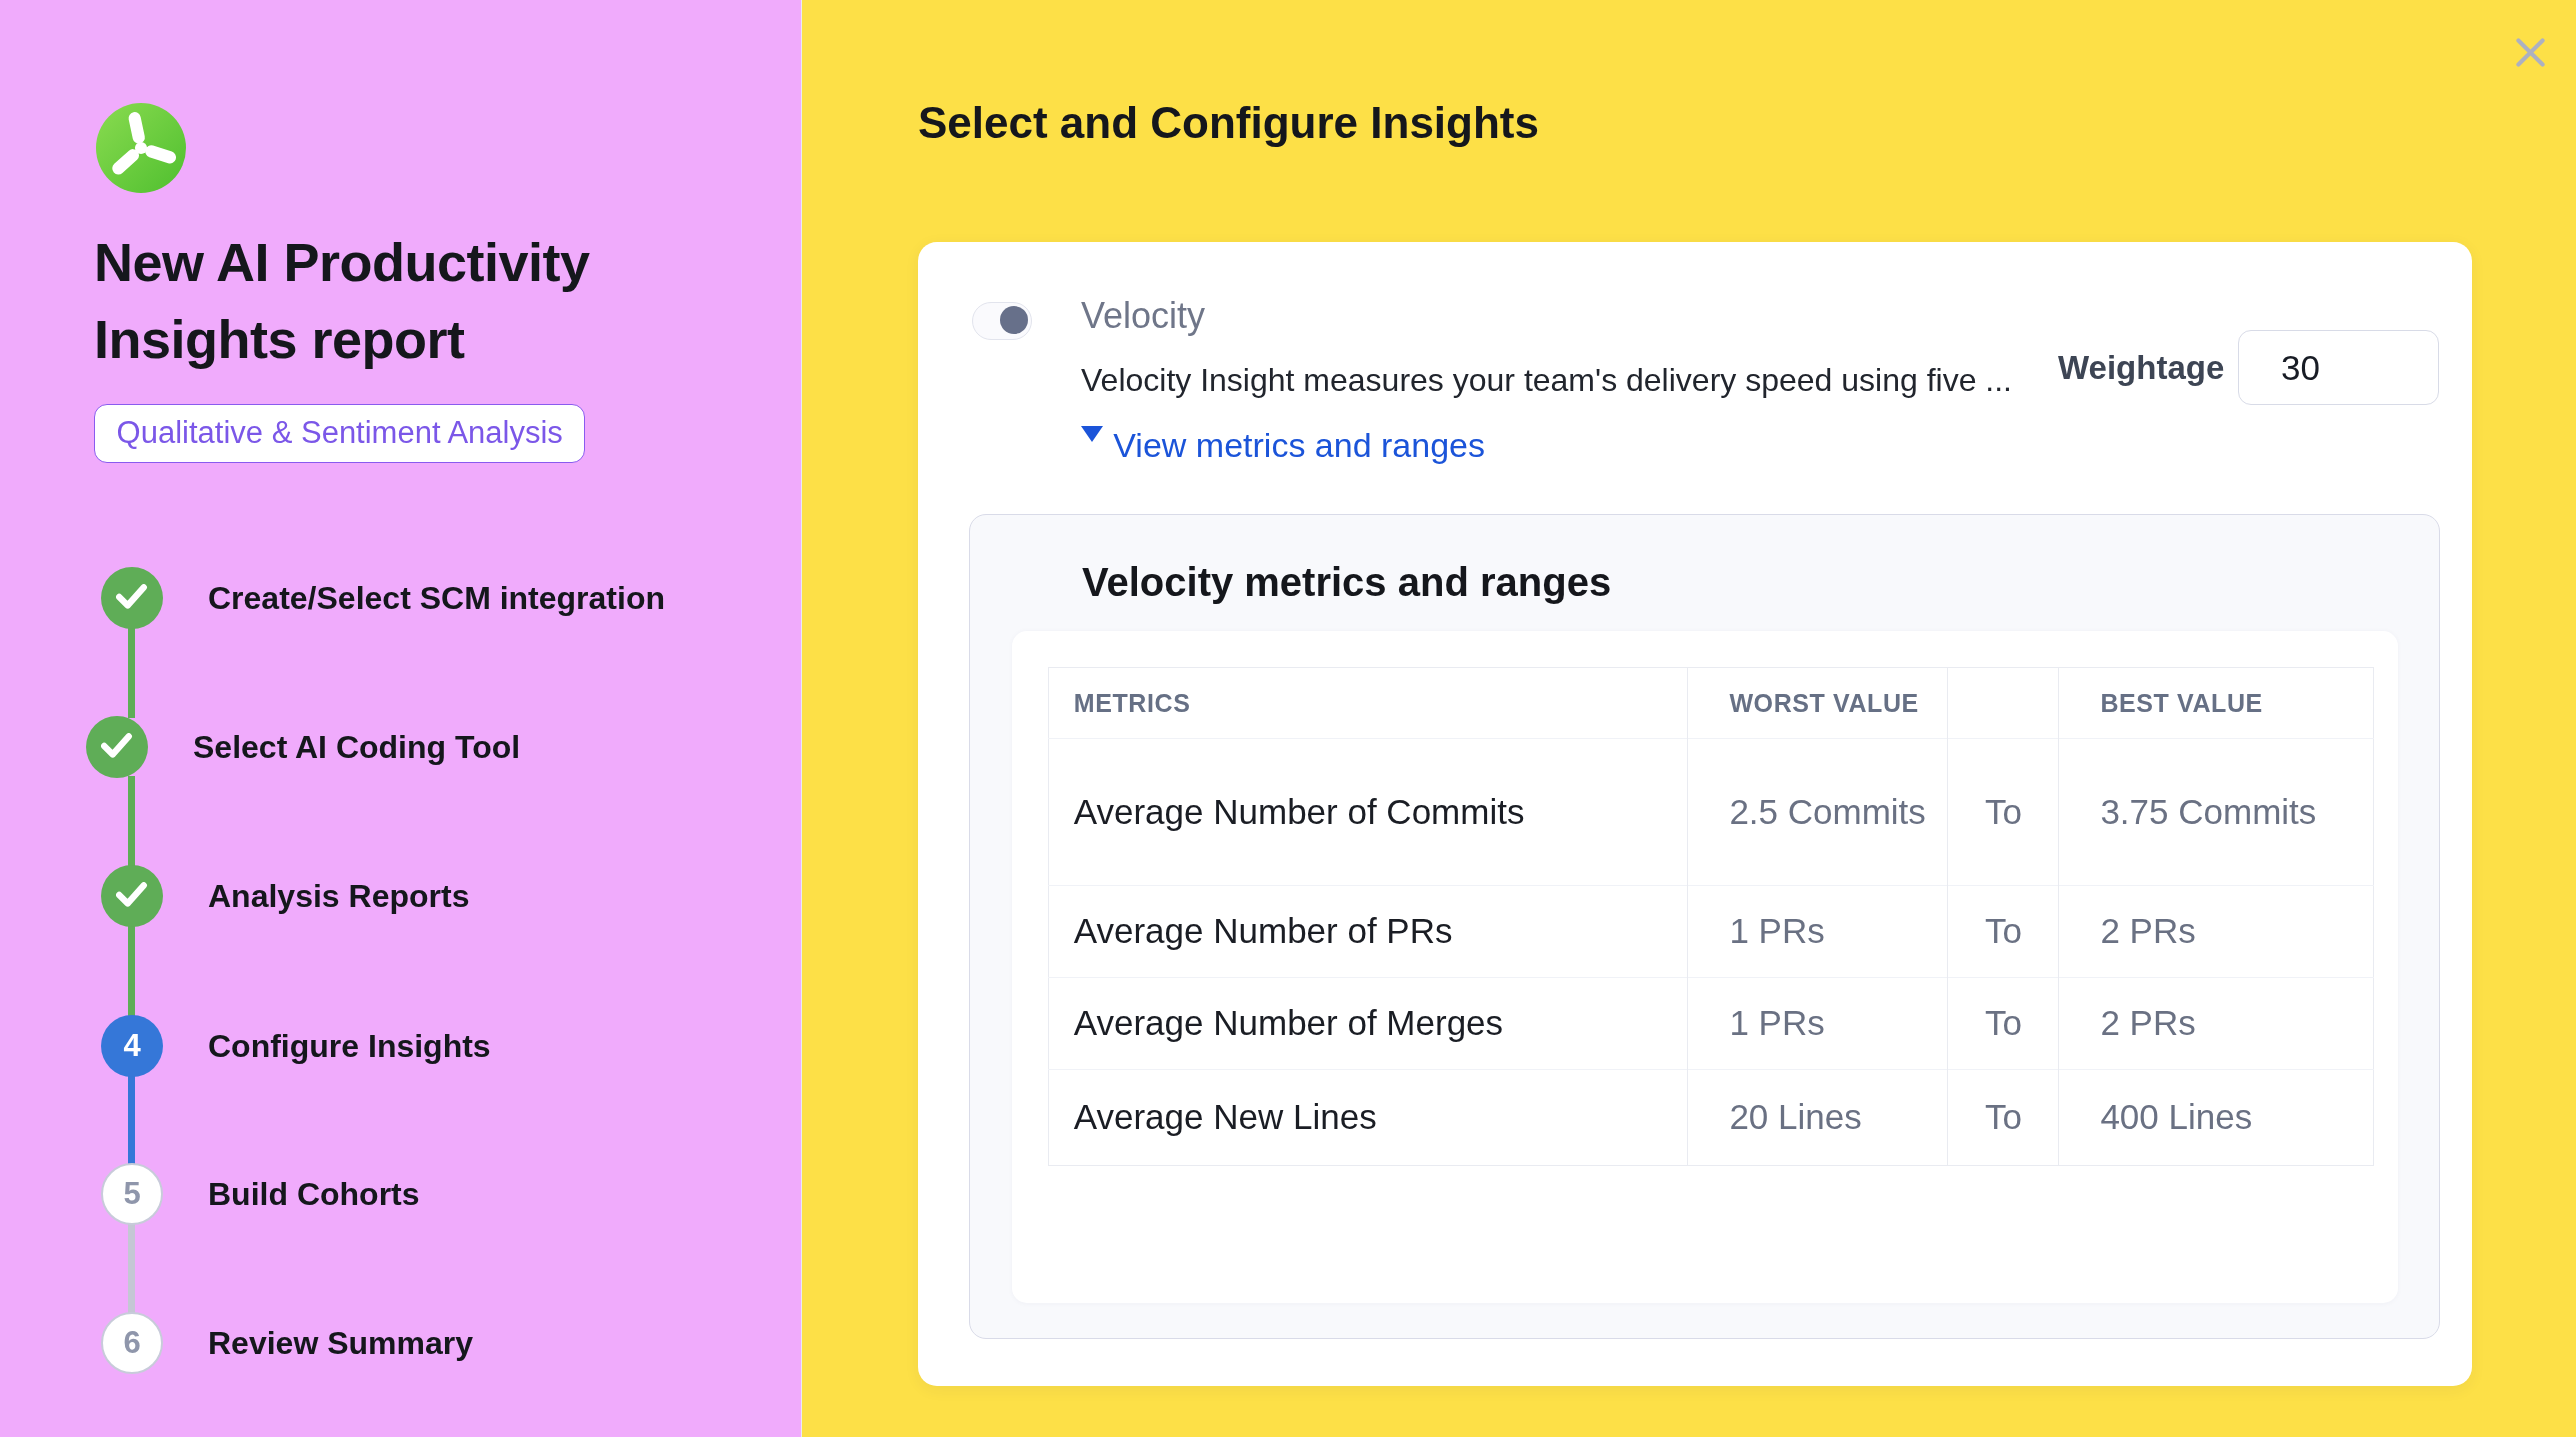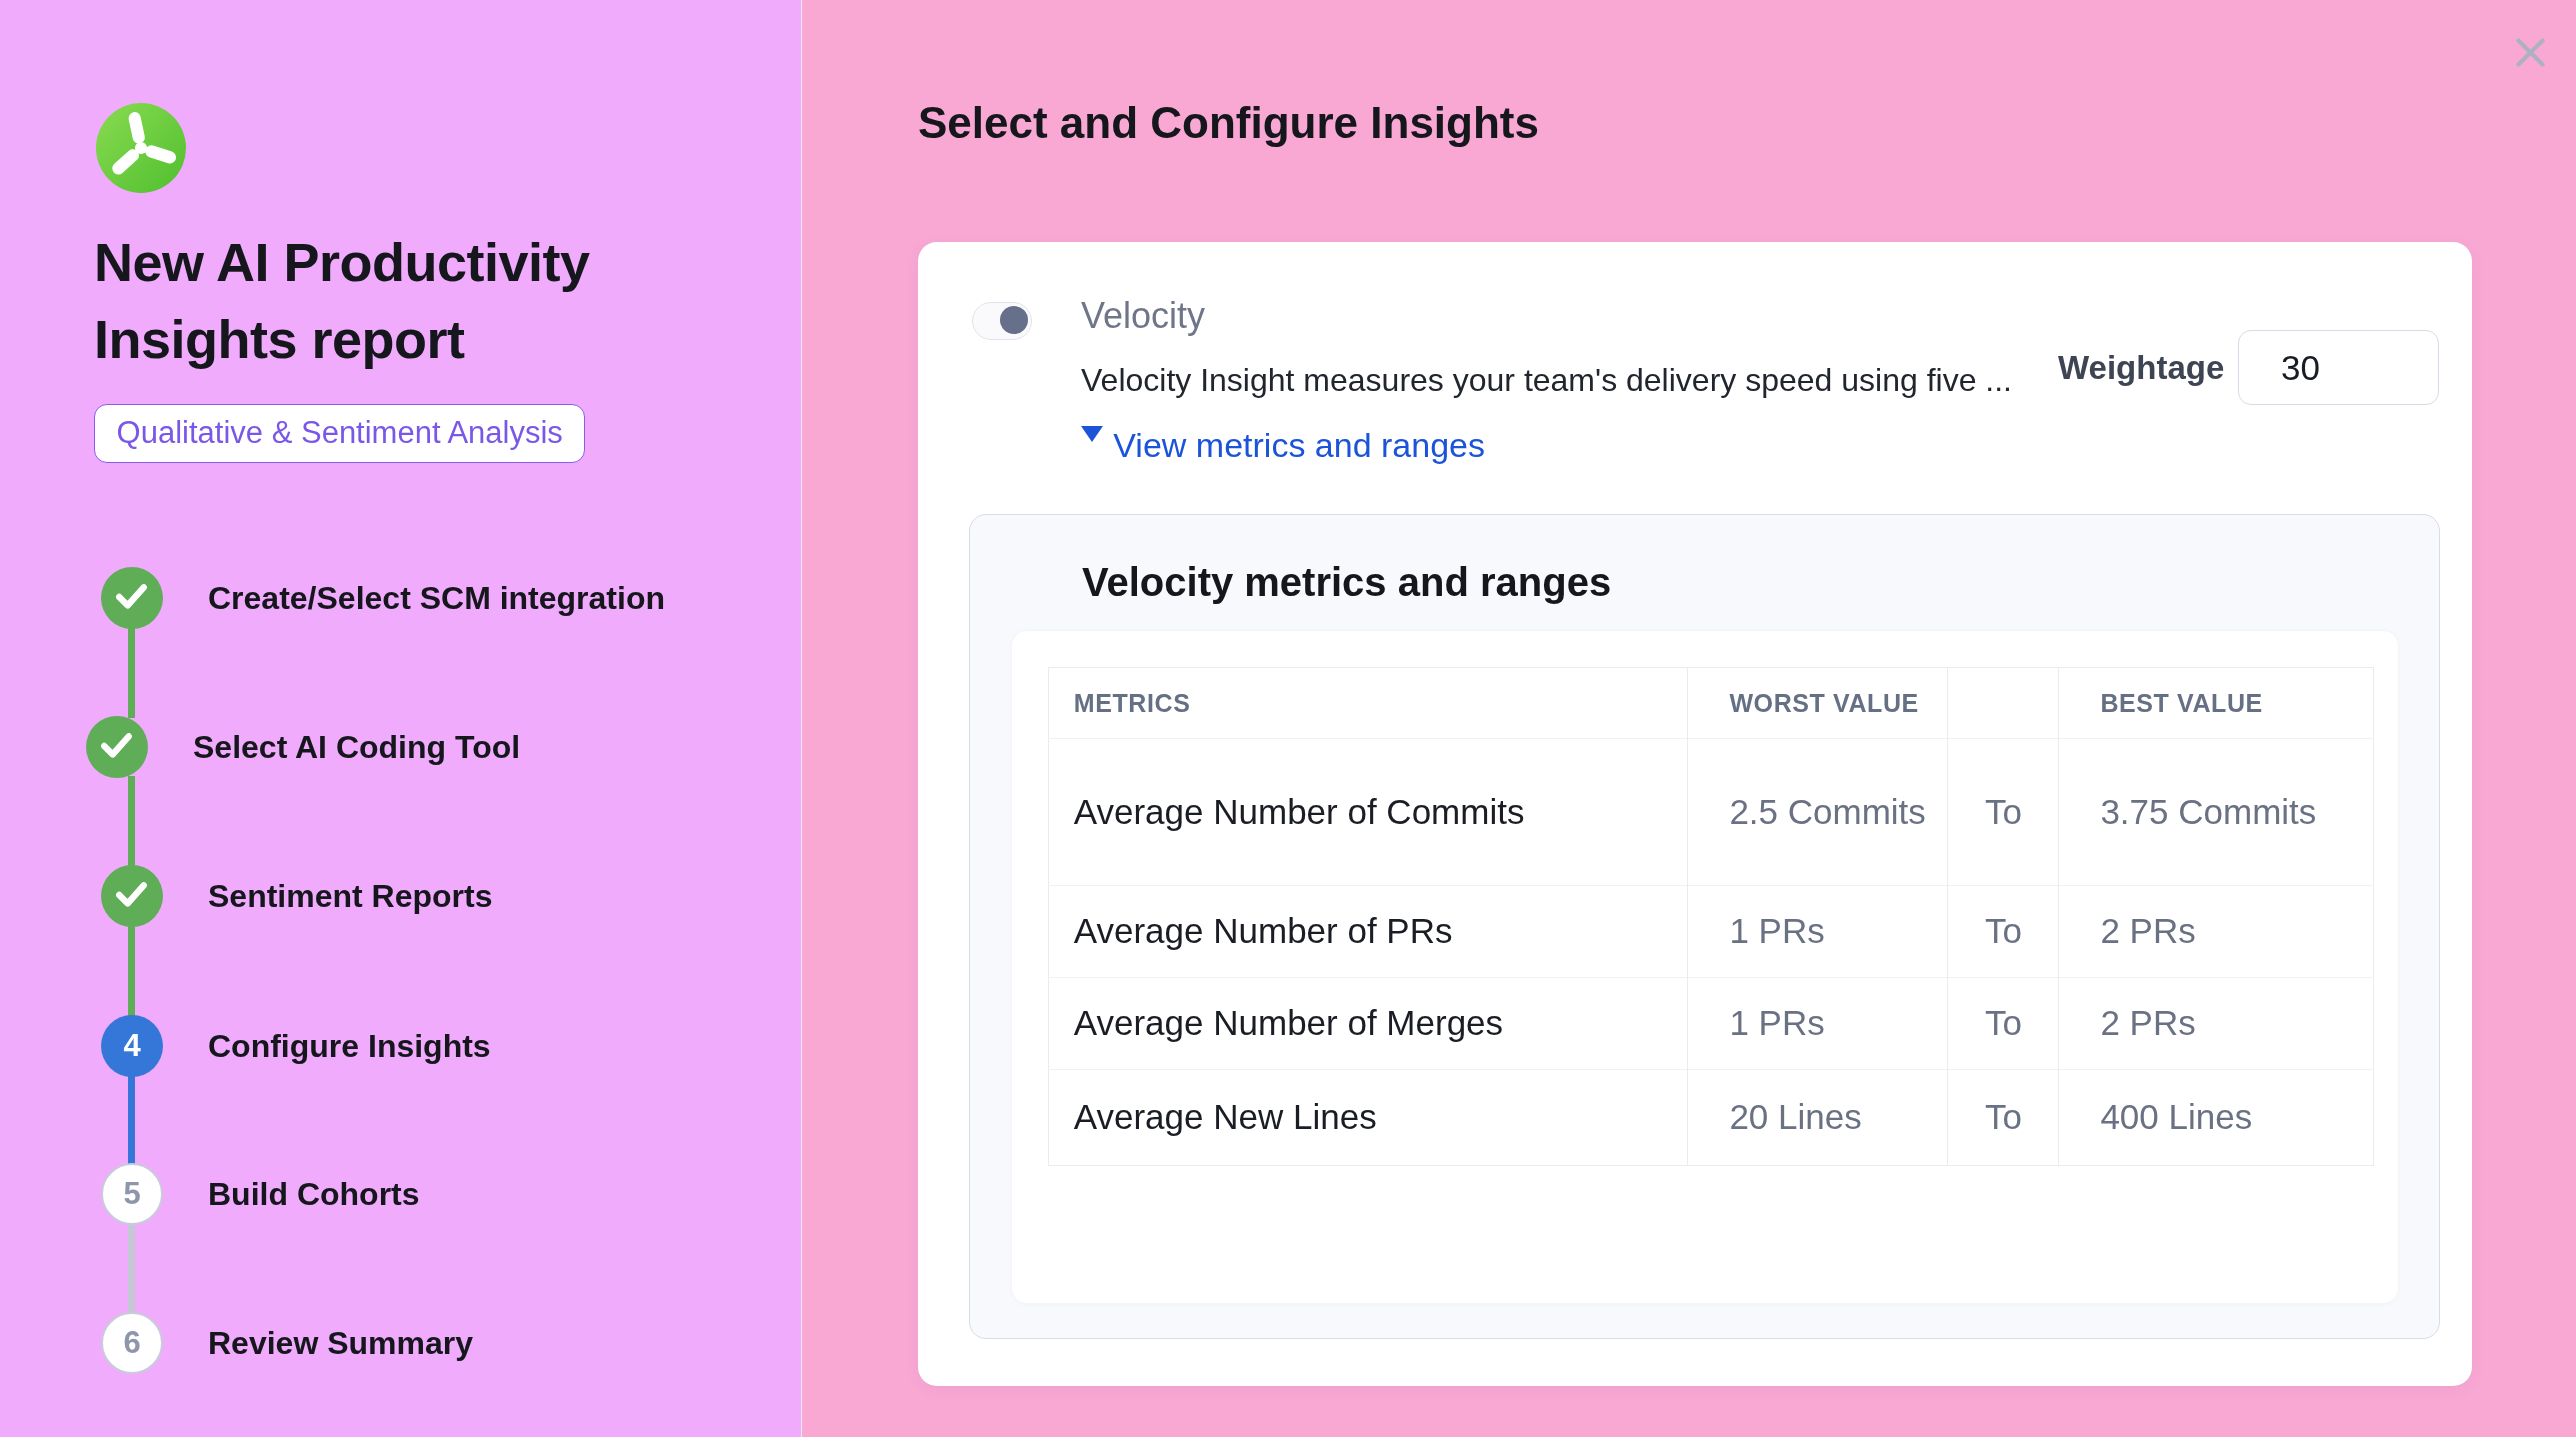--- a/index.html
+++ b/index.html
@@ -30,21 +30,21 @@
     font-size:31px; font-weight:600; }
   .step-label { font-size:32px; font-weight:600; color:#15171C; white-space:nowrap; }
   .connector { position:absolute; left:128px; width:6.6px; }
   .c1{ top:628px; height:90px; background:#5FAD57; }
   .c2{ top:776px; height:91px; background:#5FAD57; }
   .c3{ top:925px; height:91px; background:#5FAD57; }
   .c4{ top:1075px; height:90px; background:#3577D8; }
   .c5{ top:1223px; height:91px; background:#C4C7D4; }
 
   
-  .panel { position:absolute; left:802px; right:0; top:0; bottom:0; background:#f9a8d4; }
+  .panel { position:absolute; left:802px; right:0; top:0; bottom:0; background:#fde047; }
   .close-btn { position:absolute; left:1702px; top:26px; width:53px; height:53px;
     display:flex; align-items:center; justify-content:center; cursor:pointer; }
   .panel-title { position:absolute; left:116px; top:98px; font-size:44px;
     font-weight:700; color:#15171C; }
 
   .card { position:absolute; left:116px; top:242px; width:1554px; height:1144px;
     background:#ffffff; border-radius:19px; box-shadow:0 3.8px 15px rgba(45,55,90,.06); }
 
   .toggle { position:absolute; left:54px; top:60px; width:60px; height:38px;
     border-radius:19px; background:#FAFAFD; border:1.9px solid #E2E4ED; cursor:pointer; }
@@ -146,21 +146,21 @@
     </span>
     <span class="step-label">Select AI Coding Tool</span>
   </div>
 
   <div class="step s3">
     <span class="step-circle done">
       <svg width="32" height="28" viewBox="-14 -12 30 26">
           <polyline points="-11,0 -3,8 12,-9" fill="none" stroke="#fff" stroke-width="6" stroke-linecap="round" stroke-linejoin="round"></polyline>
         </svg>
     </span>
-    <span class="step-label">Sentiment Reports</span>
+    <span class="step-label">Analysis Reports</span>
   </div>
 
   <div class="step s4">
     <span class="step-circle active">4</span>
     <span class="step-label">Configure Insights</span>
   </div>
 
   <div class="step s5">
     <span class="step-circle pending">5</span>
     <span class="step-label">Build Cohorts</span>

